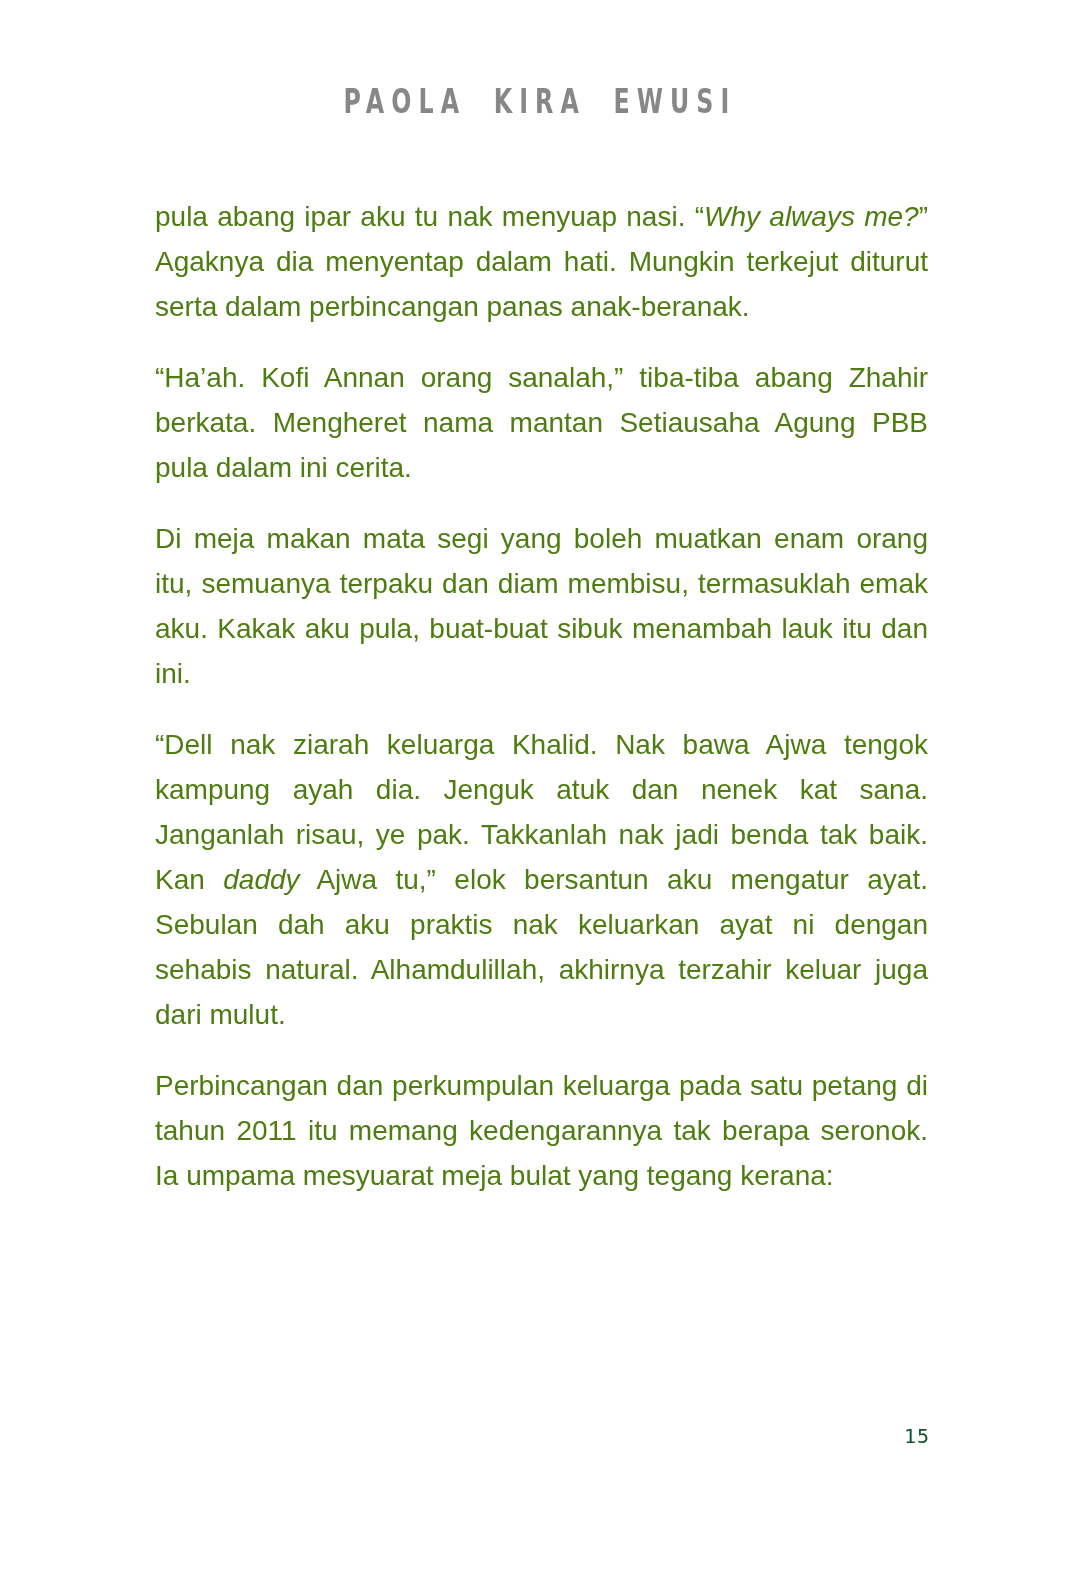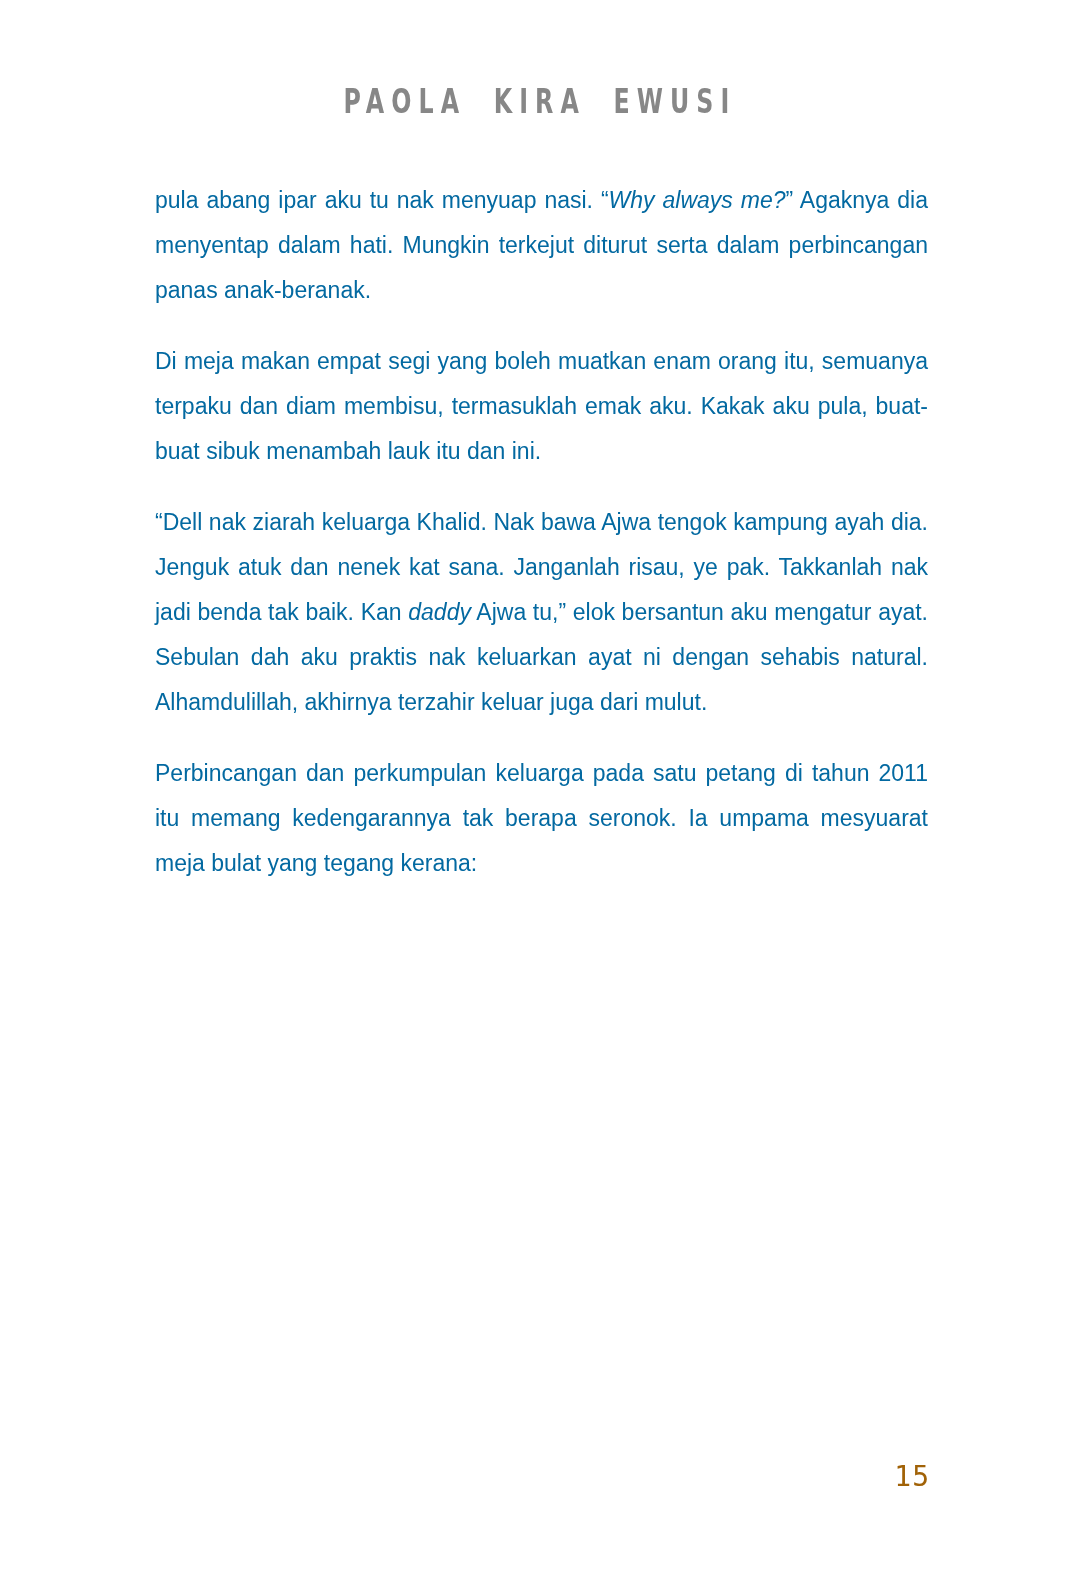--- a/index.html
+++ b/index.html
@@ -22,53 +22,53 @@
     font-family: "DejaVu Sans", sans-serif;
     font-size: 27px;
     font-weight: 600;
     letter-spacing: 8px;
     word-spacing: 14px;
     transform: scale(0.88, 1.22);
     transform-origin: 50% 50%;
   }
   .text-block {
     position: absolute;
-    top: 178px;
+    top: 194px;
     left: 155px;
     width: 773px;
-    color: #0369a1;
-    font-size: 23px;
+    color: #4d7c0f;
+    font-size: 28px;
     line-height: 45px;
   }
   .para {
     text-align: justify;
     margin-bottom: 26px;
   }
   .para:last-child { margin-bottom: 8px; }
   .para .italic { font-style: italic; }
   .page-number {
     position: absolute;
     top: 1424px;
     right: 150px;
-    color: #a16207;
+    color: #14532d;
     font-family: "DejaVu Sans Mono", monospace;
-    font-size: 28px;
+    font-size: 20px;
     letter-spacing: 1px;
-    margin-top: 36px;
   }
 </style>
 </head>
 <body>
 
 <div class="page">
 
   <div class="running-header">PAOLA KIRA EWUSI</div>
 
   <div class="text-block">
     <p class="para"><span>pula abang ipar aku tu nak menyuap nasi. “</span><span class="italic">Why always me?</span><span>” Agaknya dia menyentap dalam hati. Mungkin terkejut diturut serta dalam perbincangan panas anak-beranak.</span></p>
-    <p class="para"><span>Di meja makan empat segi yang boleh muatkan enam orang itu, semuanya terpaku dan diam membisu, termasuklah emak aku. Kakak aku pula, buat-buat sibuk menambah lauk itu dan ini.</span></p>
+    <p class="para"><span>“Ha’ah. Kofi Annan orang sanalah,” tiba-tiba abang Zhahir berkata. Mengheret nama mantan Setiausaha Agung PBB pula dalam ini cerita.</span></p>
+    <p class="para"><span>Di meja makan mata segi yang boleh muatkan enam orang itu, semuanya terpaku dan diam membisu, termasuklah emak aku. Kakak aku pula, buat-buat sibuk menambah lauk itu dan ini.</span></p>
     <p class="para"><span>“Dell nak ziarah keluarga Khalid. Nak bawa Ajwa tengok kampung ayah dia. Jenguk atuk dan nenek kat sana. Janganlah risau, ye pak. Takkanlah nak jadi benda tak baik. Kan </span><span class="italic">daddy</span><span> Ajwa tu,” elok bersantun aku mengatur ayat. Sebulan dah aku praktis nak keluarkan ayat ni dengan sehabis natural. Alhamdulillah, akhirnya terzahir keluar juga dari mulut.</span></p>
     <p class="para"><span>Perbincangan dan perkumpulan keluarga pada satu petang di tahun 2011 itu memang kedengarannya tak berapa seronok. Ia umpama mesyuarat meja bulat yang tegang kerana:</span></p>
   </div>
 
   <div class="page-number">15</div>
 
 </div>
 
 </body></html>

